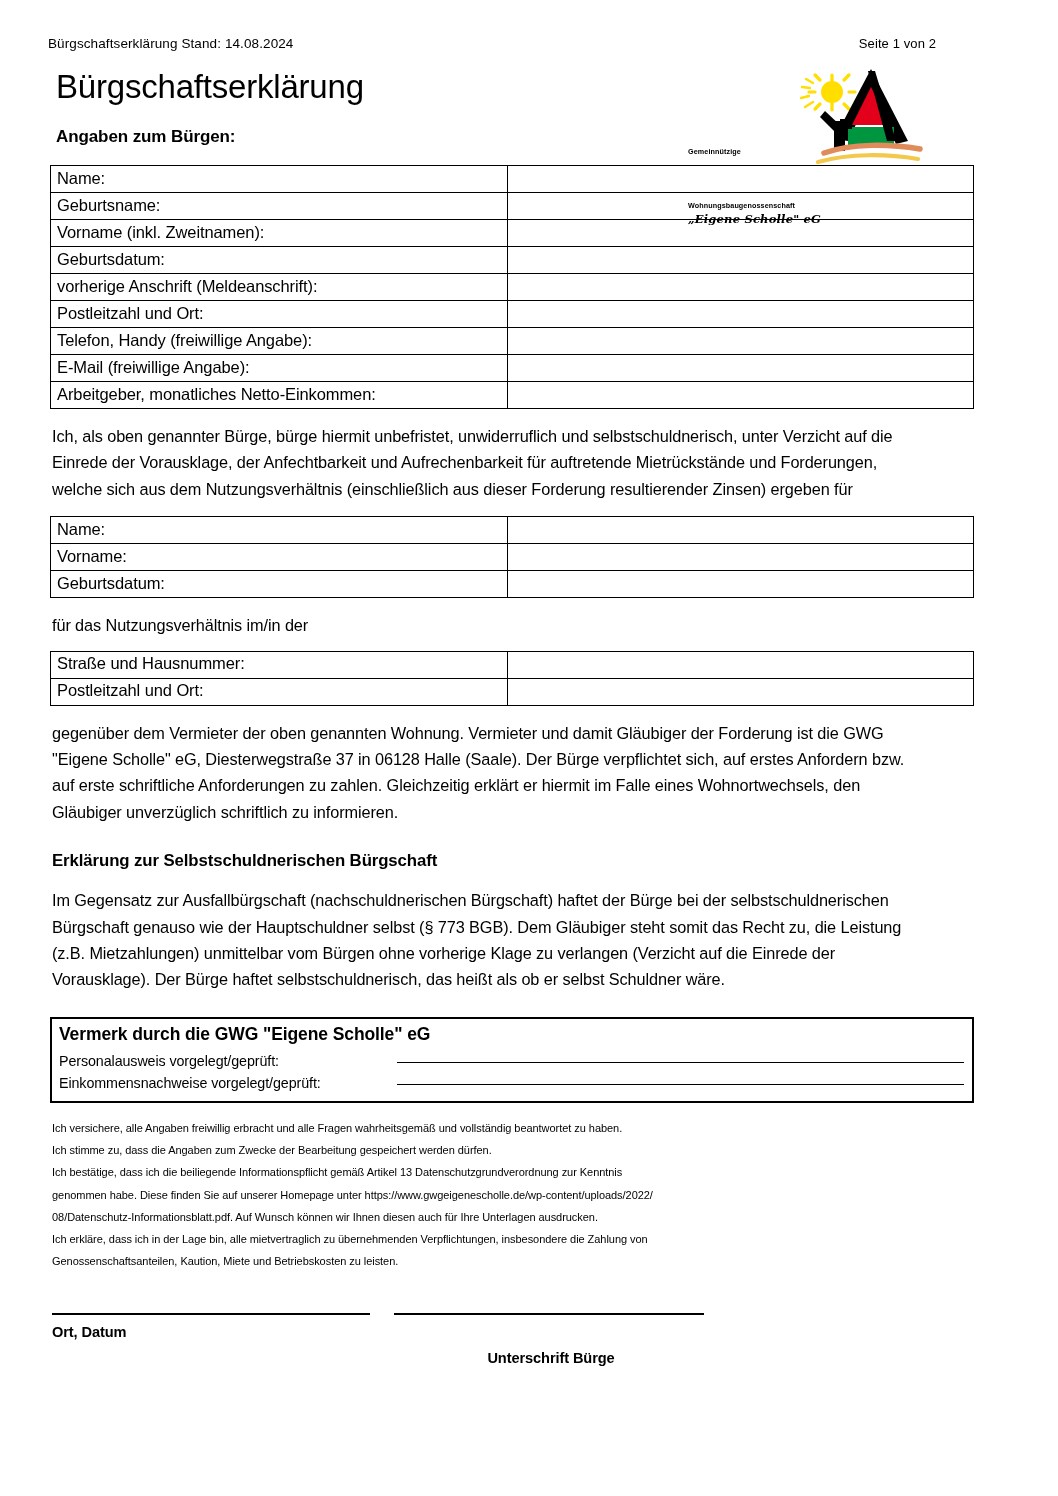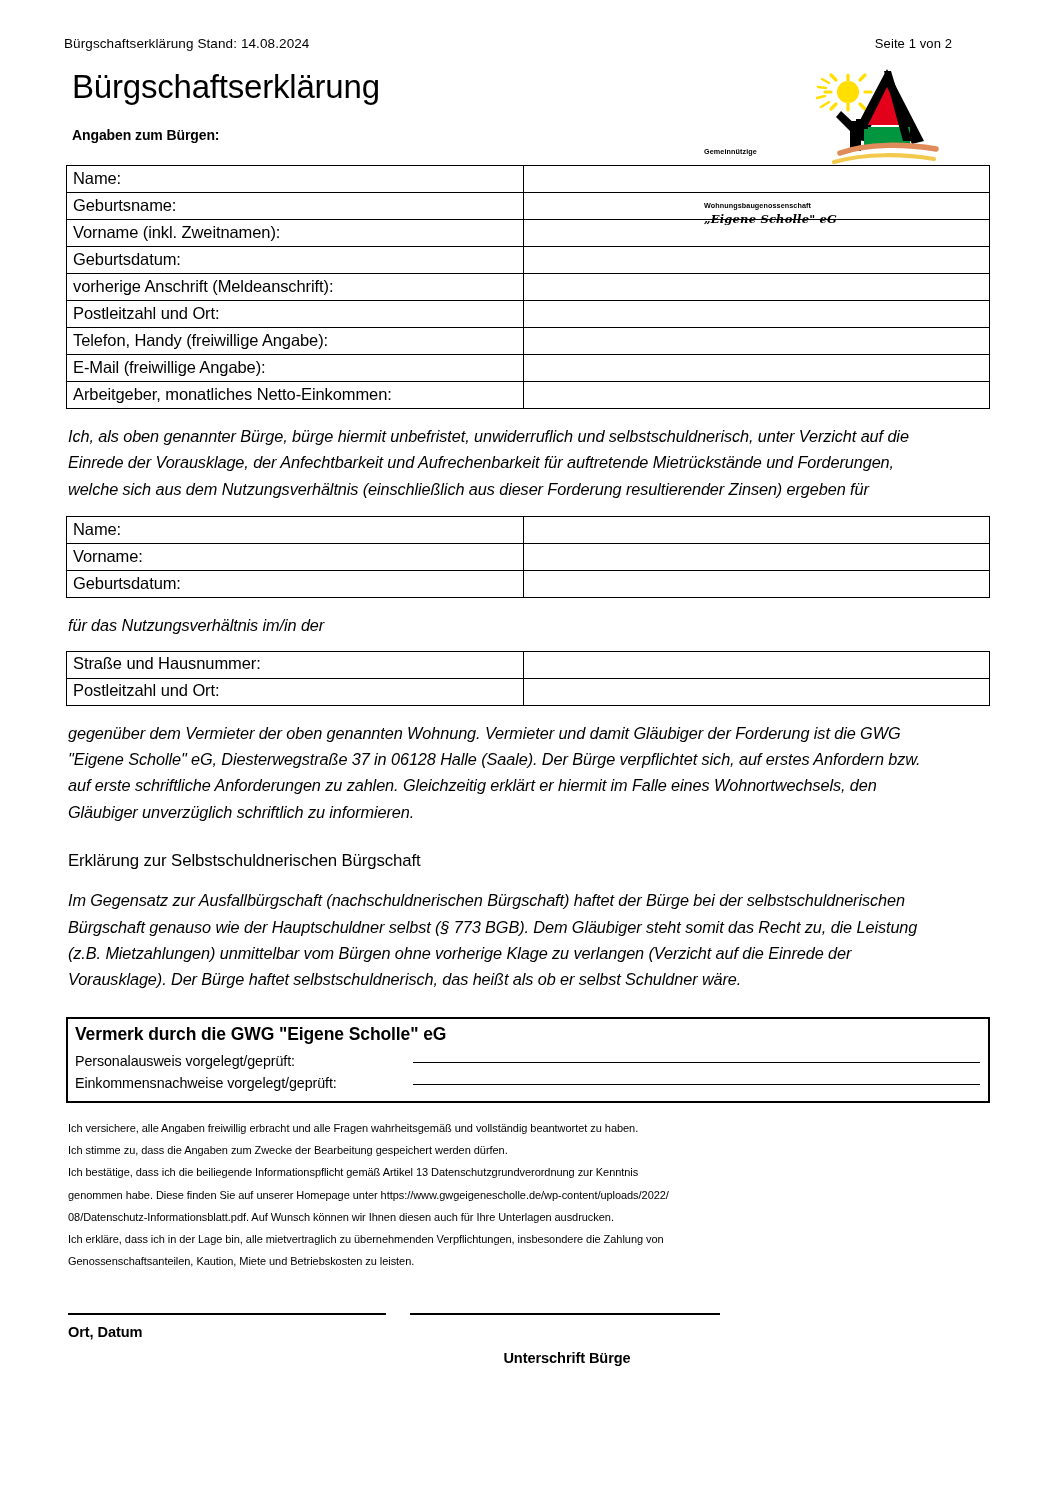--- a/index.html
+++ b/index.html
@@ -13,21 +13,21 @@
     width: 1058px;
     height: 1496px;
     position: relative;
     font-family: "Liberation Sans", sans-serif;
     color: #000000;
     overflow: hidden;
   }
 
   .page {
     position: absolute;
-    left: 16px; top: 0;
+    left: 0; top: 0;
     width: 982px;
     height: 1496px;
     padding: 36px 44px 20px 48px;
   }
 
   
   .doc-header {
     display: flex;
     justify-content: space-between;
     align-items: baseline;
@@ -44,21 +44,21 @@
     min-height: 96px;
   }
   h1.title {
     font-size: 33px;
     font-weight: 400;
     margin: 18px 0 0 8px;
     letter-spacing: -0.2px;
     line-height: 1.1;
   }
   h2.subtitle {
-    font-size: 14px;
+    font-size: 17px;
     font-weight: 600;
     margin: 22px 0 10px 8px;
     letter-spacing: -0.1px;
   }
 
   
   .logo {
     position: absolute;
     right: 6px;
     top: -6px;
@@ -112,27 +112,26 @@
     padding: 0;
   }
 
   
   p.body {
     font-size: 16.3px;
     line-height: 1.62;
     margin: 14px 16px 14px 4px;
     letter-spacing: -0.1px;
     max-width: 930px;
-    font-style: italic;
   }
   p.body.tight { margin-bottom: 12px; }
 
   h3.sect {
     font-size: 16.8px;
-    font-weight: 400;
+    font-weight: 700;
     margin: 26px 0 16px 4px;
     letter-spacing: -0.1px;
   }
 
   
   .vermerk {
     border: 2.6px solid #000;
     width: 924px;
     margin: 24px 0 14px 2px;
     padding: 5px 8px 7px 7px;

